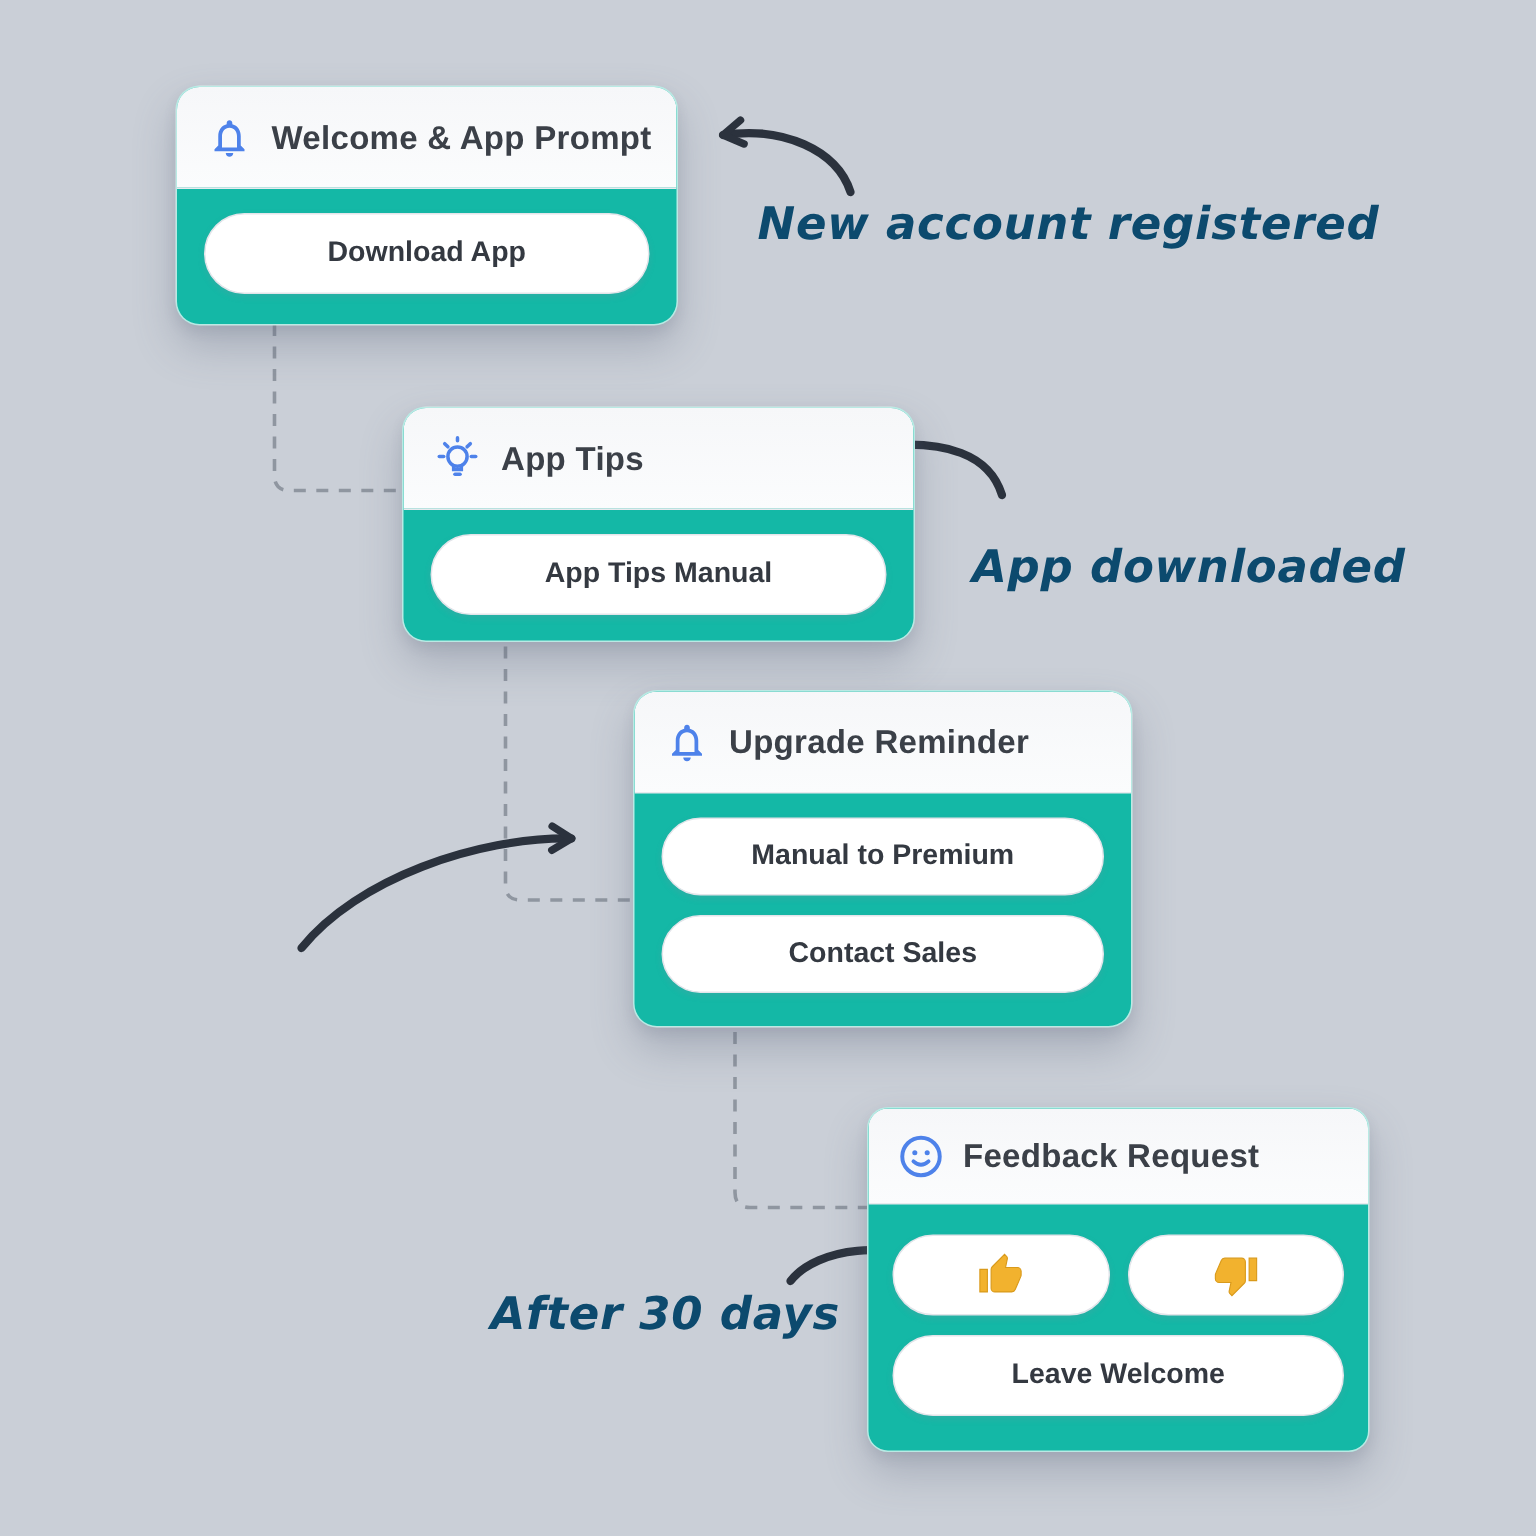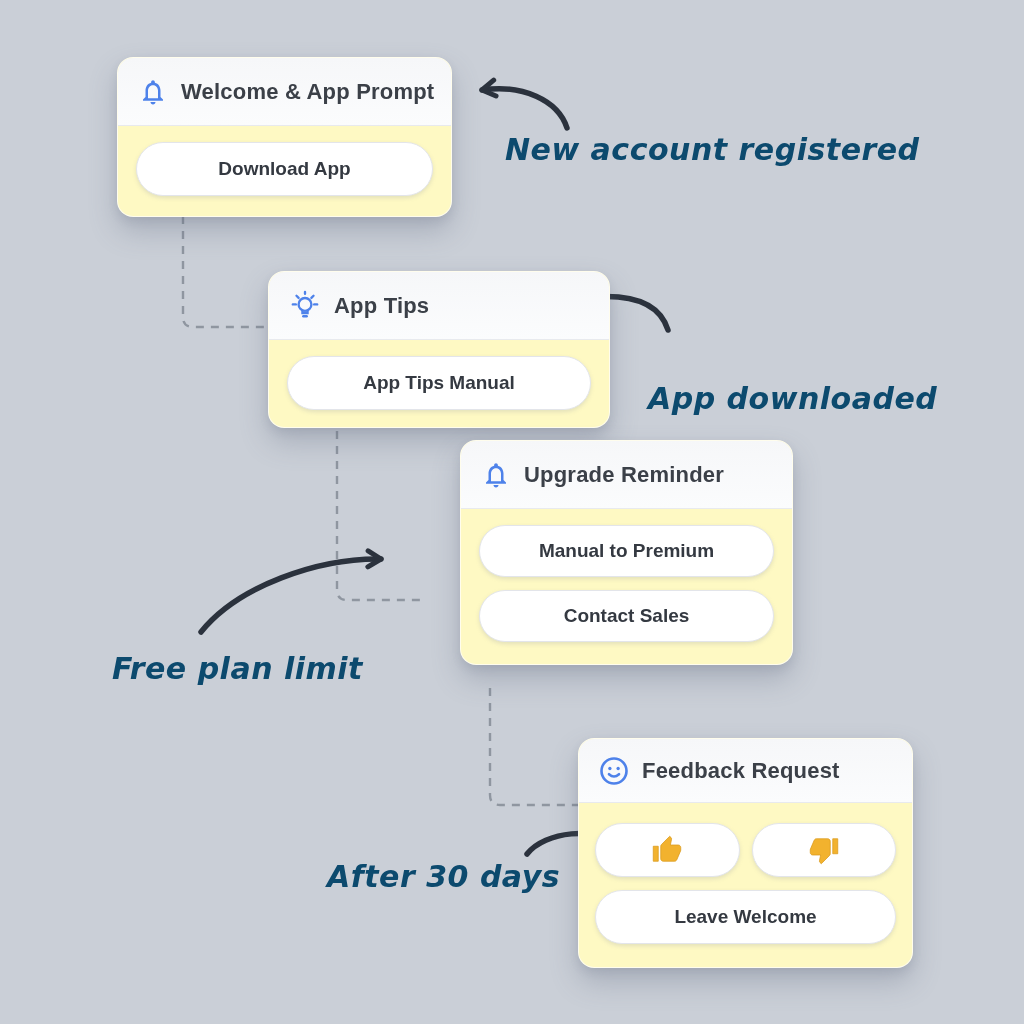--- a/index.html
+++ b/index.html
@@ -6,21 +6,21 @@
   body{
     width:1024px;height:1024px;position:relative;overflow:hidden;
     background:#cacfd7;
     font-family:"Liberation Sans","DejaVu Sans",sans-serif;
   }
   .canvas{position:absolute;inset:0;}
 
   
   .card{
     position:absolute;
-    background:#fef9c3;
+    background:#14b8a6;
     border-radius:16px;
     box-shadow:0 14px 28px rgba(96,106,128,.32), 0 4px 8px rgba(96,106,128,.14);
     border:1px solid rgba(255,255,255,.7);
     overflow:hidden;
   }
   .card-header{
     display:flex;align-items:center;gap:13px;
     height:68px;padding:0 20px;
     background:linear-gradient(180deg,#f6f7f9 0%,#fbfcfd 100%);
     border-bottom:1px solid #e8eaee;
@@ -45,36 +45,36 @@
     white-space:nowrap;
   }
   .pill-btn.short{height:52px;}
   .reaction-row{display:flex;gap:12px;}
   .reaction-row .pill-btn{flex:1;}
   .icon{display:flex;align-items:center;justify-content:center;flex:0 0 auto;}
 
   
   #card-welcome {left:117px;top:57px; width:333px;height:158px;}
   #card-apptips {left:268px;top:271px;width:340px;height:155px;}
-  #card-upgrade {left:422px;top:440px;width:331px;height:223px;margin-left:38px;}
-  #card-feedback{left:578px;top:738px;width:333px;height:228px;}
+  #card-upgrade {left:422px;top:460px;width:331px;height:223px;}
+  #card-feedback{left:578px;top:738px;width:333px;height:228px;border-radius:14px;}
   #card-feedback .card-header{height:64px;}
   #card-feedback .card-body{padding:20px 16px 21px 16px;}
 
   
   .annotation{
     position:absolute;
     font-family:cursive,"DejaVu Sans",sans-serif;
     font-style:italic;font-weight:700;
     color:#0c4a6e;
     font-size:30px;line-height:1.25;letter-spacing:.5px;
     white-space:nowrap;
   }
   #ann-new-account{left:505px;top:131px;}
-  #ann-app-downloaded{left:648px;top:360px;margin-top:20px;}
+  #ann-app-downloaded{left:648px;top:360px;}
   #ann-free-plan{left:112px;top:650px;white-space:normal;width:260px;}
   #ann-after-30{left:327px;top:858px;}
 
   
   svg.overlay{position:absolute;inset:0;pointer-events:none;}
 </style>
 </head>
 <body>
 
 <div class="canvas">
@@ -181,18 +181,18 @@
       </div>
       <div class="pill-btn">Leave Welcome</div>
     </div>
   </div>
 
   <div class="annotation" id="ann-new-account">New account registered</div>
 
   <div class="annotation" id="ann-app-downloaded">App downloaded</div>
 
   <div class="annotation" id="ann-free-plan">
-    <span>Free plan limit</span><br>
+    <br>
   </div>
 
   <div class="annotation" id="ann-after-30">After 30 days</div>
 
 </div>
 
 </body></html>

